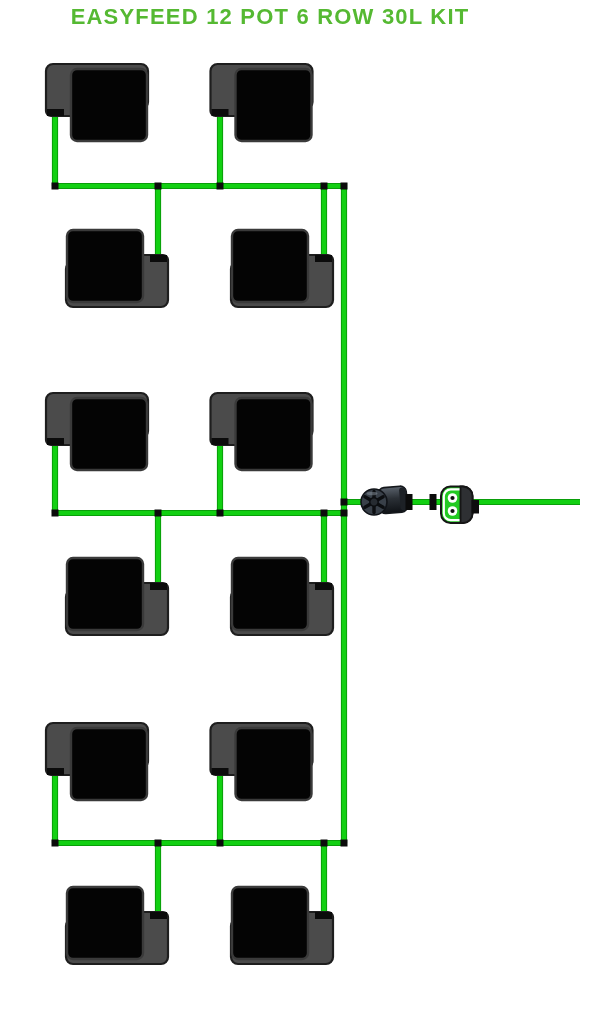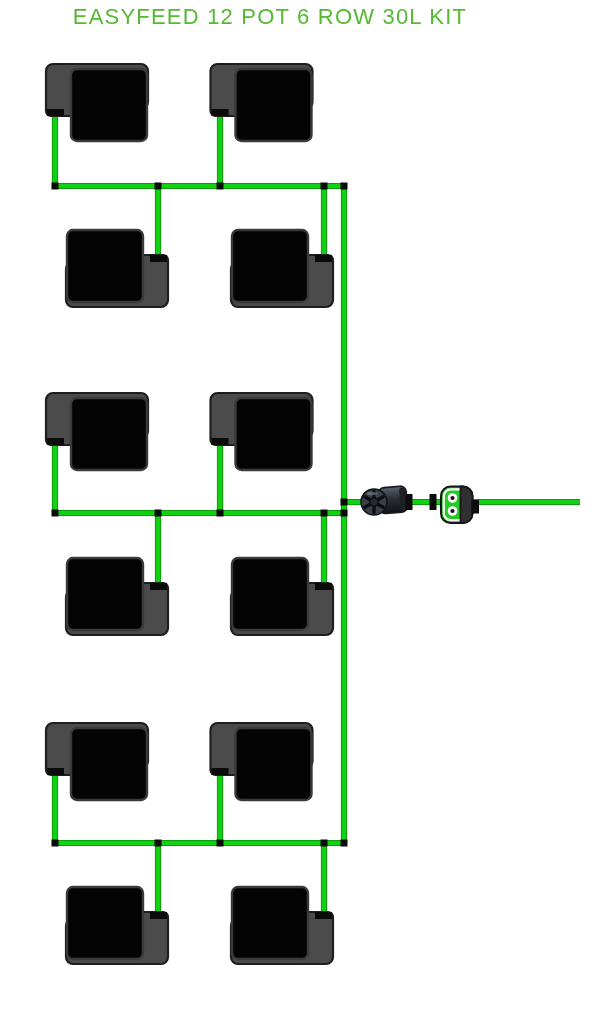--- a/index.html
+++ b/index.html
@@ -1,19 +1,19 @@
 <!DOCTYPE html>
 <html><head>
 <meta charset="utf-8">
 <style>
   html,body{margin:0;padding:0;background:#ffffff;}
   .stage{position:relative;width:610px;height:1009px;background:#ffffff;overflow:hidden;
          font-family:"Liberation Sans", sans-serif;}
   .kit-title{position:absolute;top:5px;left:0;width:540px;margin:0;text-align:center;
-             font-size:22px;font-weight:normal;letter-spacing:1.2px;line-height:24px;}
+             font-size:22px;font-weight:bold;letter-spacing:1.2px;line-height:24px;}
   .diagram-svg{position:absolute;top:0;left:0;}
 </style>
 </head>
 <body>
 
 <div class="stage">
   <h1 class="kit-title" style="color: rgb(85, 185, 50);">EASYFEED 12 POT 6 ROW 30L KIT</h1>
 
   <svg id="diagram" class="diagram-svg" width="610" height="1009" viewBox="0 0 610 1009" xmlns="http://www.w3.org/2000/svg">
     <defs>

